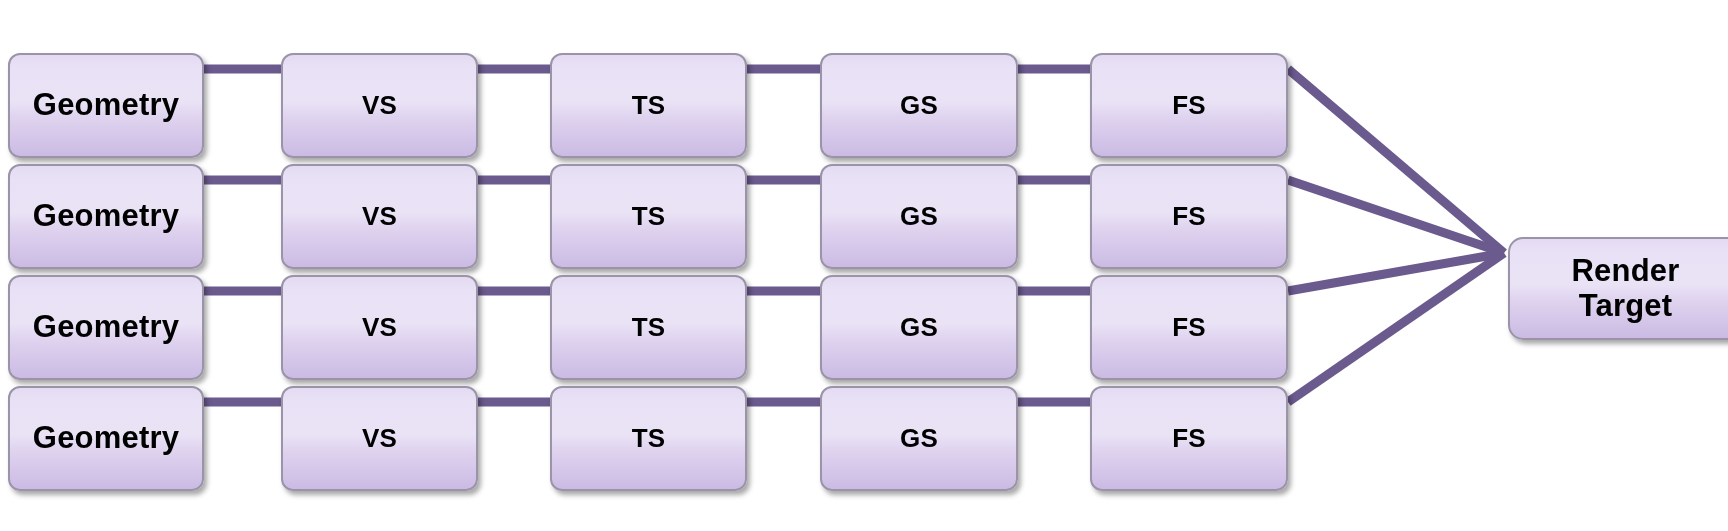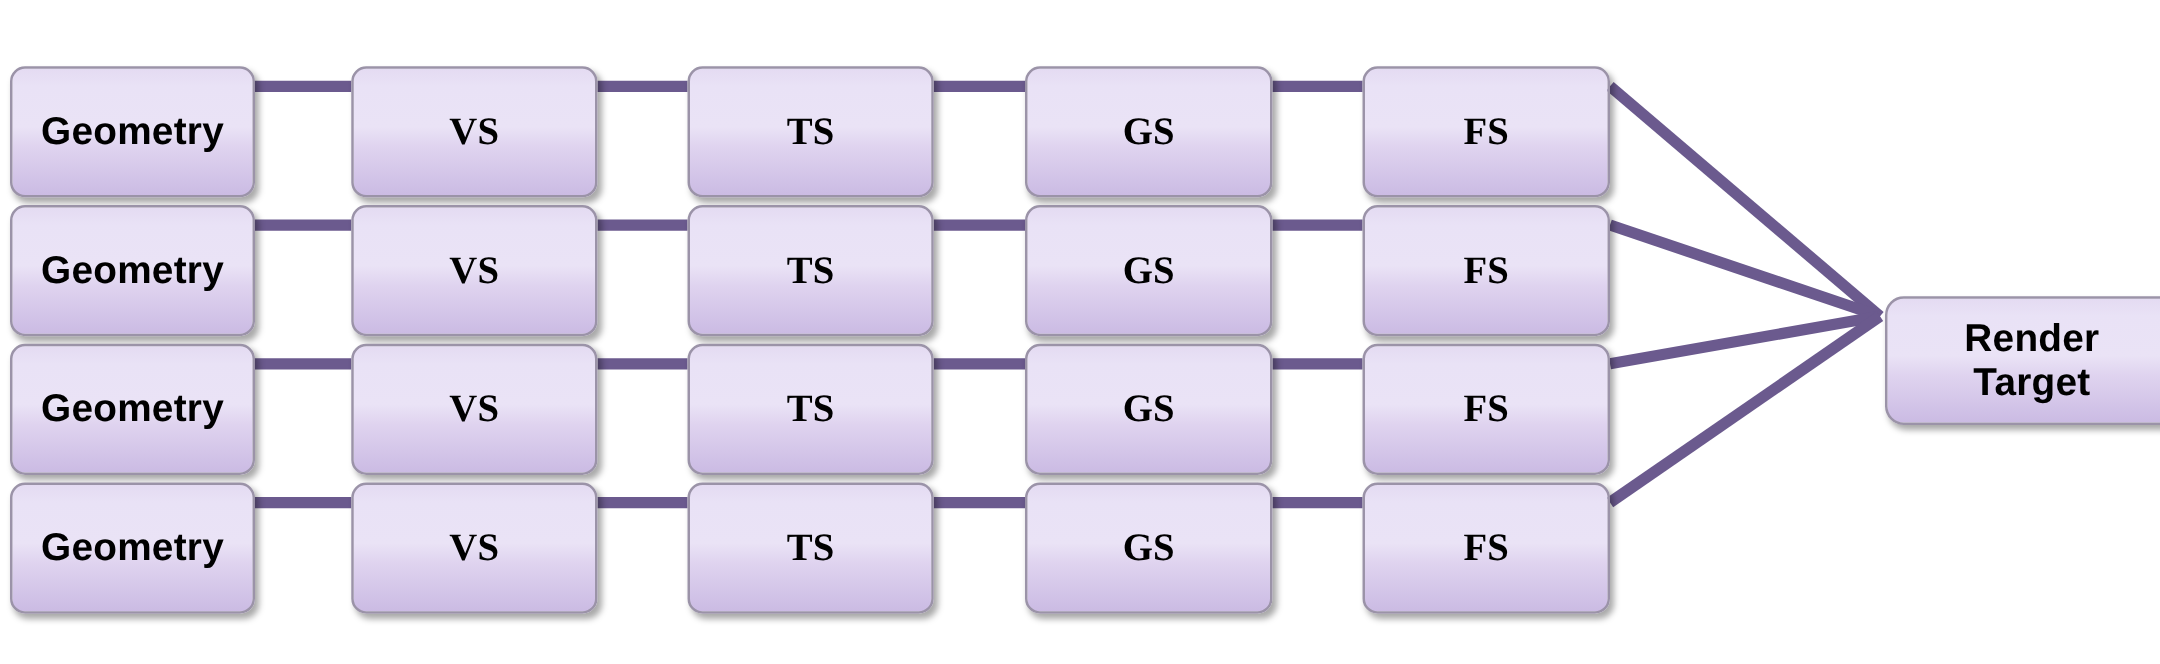--- a/index.html
+++ b/index.html
@@ -50,21 +50,21 @@
     color: #000000;
     font-weight: bold;
     letter-spacing: 0.2px;
     margin-top: 36px;
   }
   .node .node-label {
     line-height: 1.1;
     white-space: pre-line;
     padding: 0 4px;
   }
-  .node.stage { font-size: 31px; font-family: Liberation Serif, serif; }
+  .node.stage { font-size: 26px; }
   .node.geometry { font-size: 31px; }
   .node.sink { font-size: 31px; }
 </style>
 </head>
 <body>
 
 <div id="canvas">
 
   <svg id="edge-layer" viewBox="0 0 1728 531" width="1728" height="531" xmlns="http://www.w3.org/2000/svg">
       <line x1="204" y1="69" x2="281" y2="69" stroke="#6b5a8e" stroke-width="9" stroke-linecap="butt"></line>

